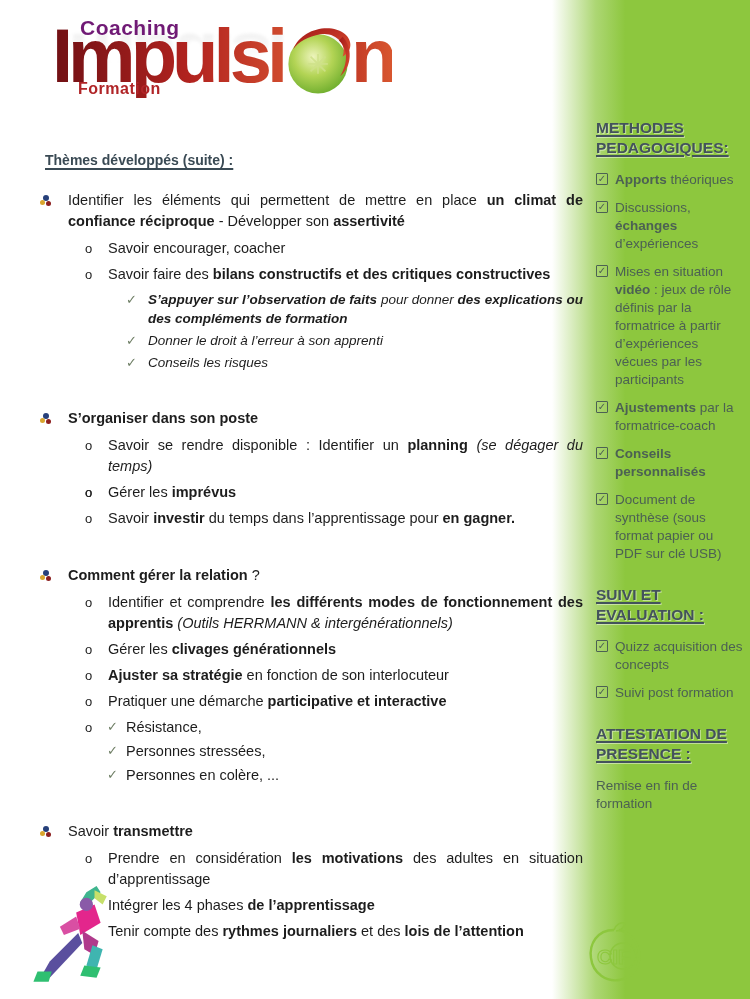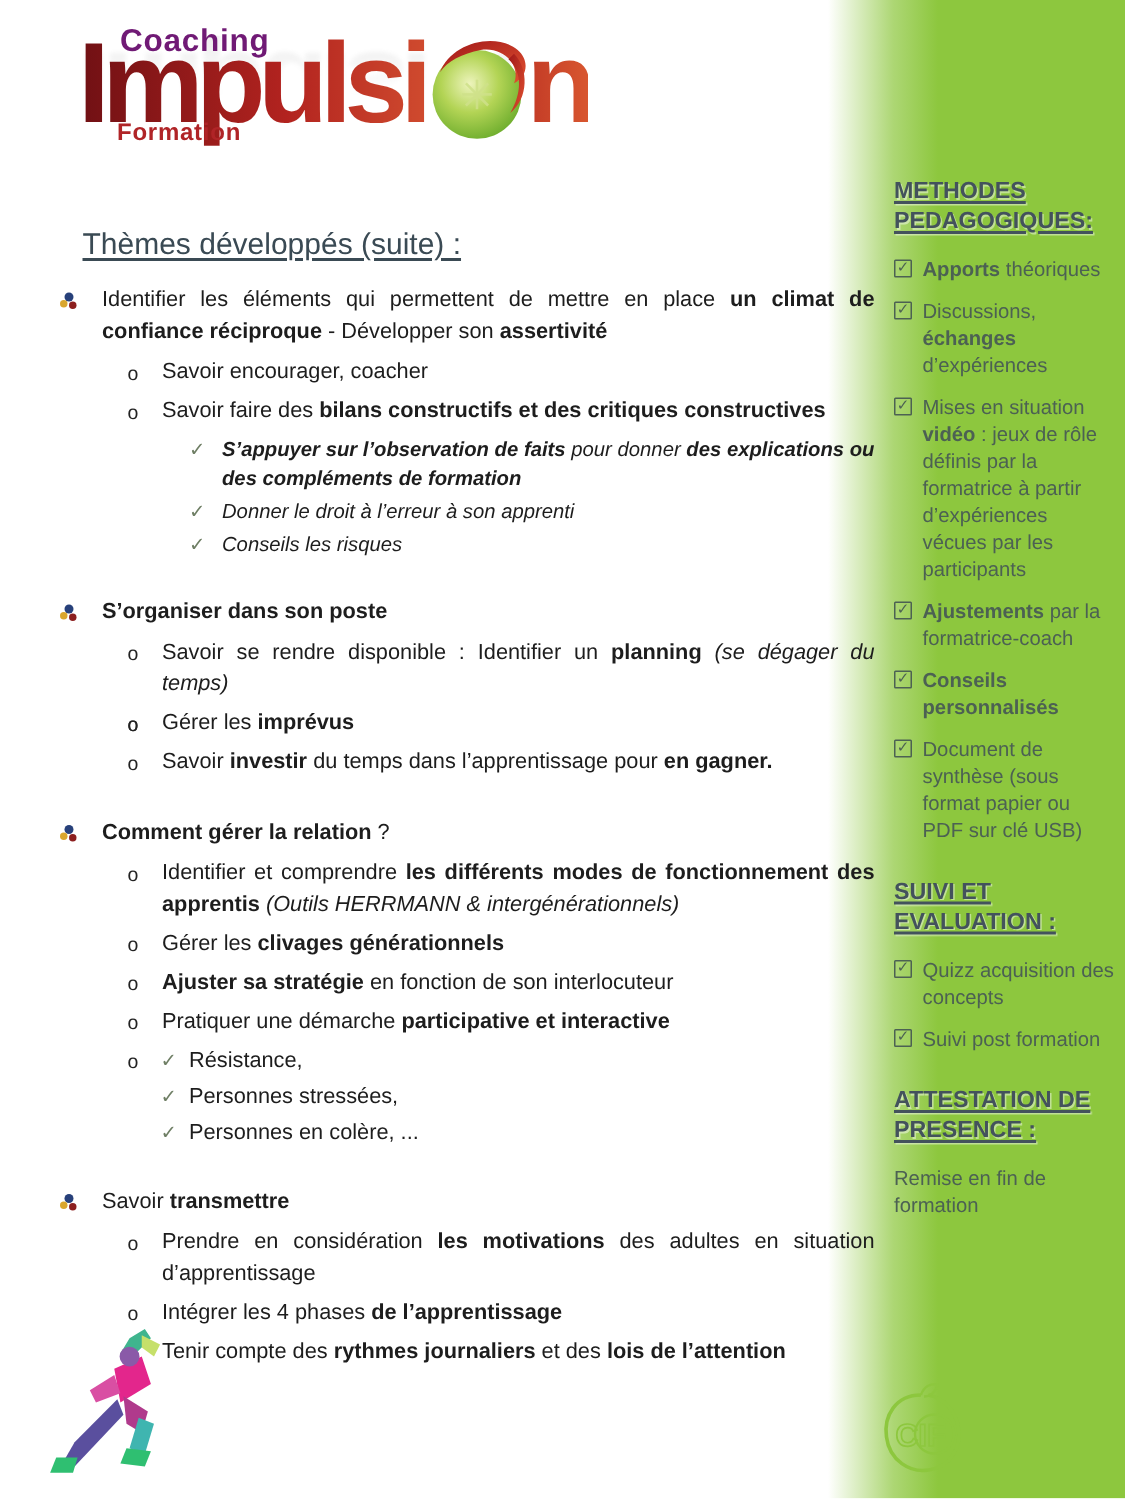--- a/index.html
+++ b/index.html
@@ -16,26 +16,26 @@
   .brand-bottom{position:absolute;left:48px;top:76px;font-size:16px;font-weight:bold;color:#b02427;letter-spacing:.5px;}
   .brand-word{position:absolute;left:22px;top:14px;font-size:76px;font-weight:bold;letter-spacing:-5px;line-height:1;white-space:nowrap;}
   .gradtext{background:linear-gradient(90deg,#701014,#b2231f 60%,#cf4a2e);-webkit-background-clip:text;background-clip:text;color:transparent;}
   .gradn{background:linear-gradient(90deg,#c23a26,#d8562f);-webkit-background-clip:text;background-clip:text;color:transparent;}
   .apple{display:inline-block;width:74px;height:74px;vertical-align:-14px;margin:0 -4px 0 -2px;position:relative;}
   .word-reflect{position:absolute;left:22px;top:88px;font-size:76px;font-weight:bold;letter-spacing:-5px;line-height:1;white-space:nowrap;
     color:#8a8a8a;transform:scaleY(-.9);transform-origin:top;opacity:.16;filter:blur(1.5px);
     -webkit-mask-image:linear-gradient(to top,rgba(0,0,0,.9),transparent 60%);mask-image:linear-gradient(to top,rgba(0,0,0,.9),transparent 60%);}
 
   
-  .title{position:absolute;left:45px;top:152px;font-size:20px;font-weight:normal;color:#3a4a54;
-    text-decoration:underline;text-underline-offset:3px;text-decoration-thickness:1.5px;margin-left:10px;}
+  .title{position:absolute;left:45px;top:152px;font-size:14px;font-weight:bold;color:#3a4a54;
+    text-decoration:underline;text-underline-offset:3px;text-decoration-thickness:1.5px;}
   .themes{position:absolute;left:38px;top:190px;width:545px;color:#1d1d1d;font-size:14.5px;}
   .mi{position:relative;line-height:21px;}
   .mi.just .txt-wrap{text-align:justify;}
-  .gap{margin-top:26px;}
+  .gap{margin-top:36px;}
   .b{font-weight:bold;}
   .i{font-style:italic;}
   .lv-club{padding-left:30px;margin-bottom:6px;}
   .lv-o{padding-left:70px;margin-bottom:5px;}
   .lv-plain{padding-left:70px;margin-bottom:5px;}
   .lv-check{padding-left:88px;margin-bottom:4px;line-height:20px;}
   .lv-check-deep{padding-left:110px;margin-bottom:3px;line-height:19px;font-style:italic;font-size:13.5px;}
   .txt-wrap{display:block;}
   .om{position:absolute;left:47px;top:0;font-size:13px;color:#222;}
   .ck{position:absolute;font-size:13px;color:#6e7e64;}

